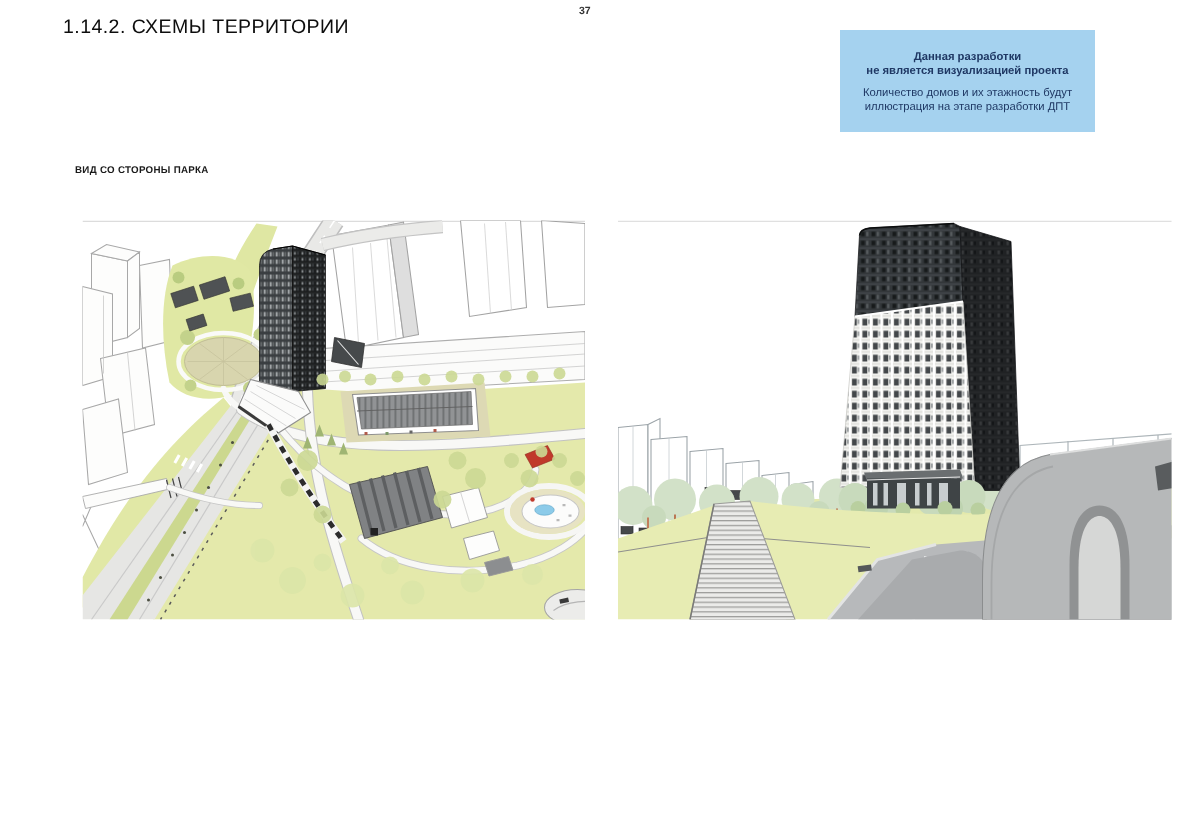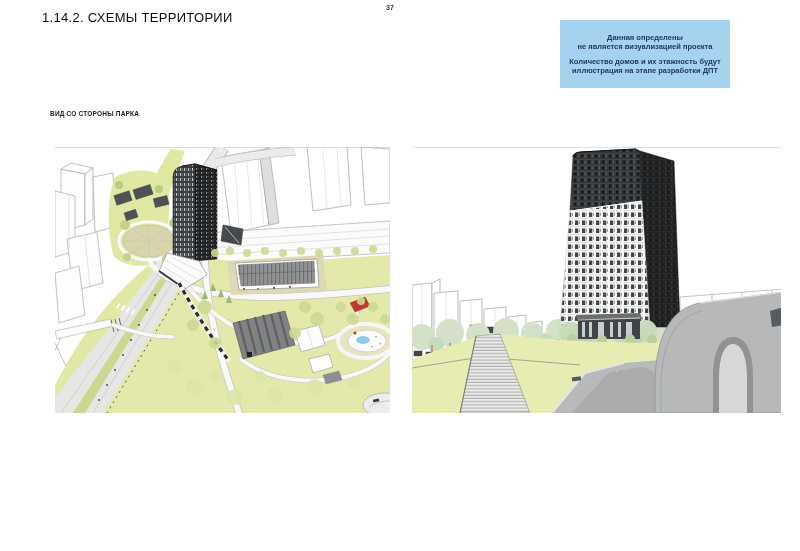--- a/index.html
+++ b/index.html
@@ -13,41 +13,41 @@
   }
   .page-number{
     position:absolute;left:386px;top:4px;font-size:7px;font-weight:700;color:#333;
   }
   .info-box{
     position:absolute;left:560px;top:20px;width:170px;height:68px;
     background:#a5d2ef;color:#1f3864;display:flex;flex-direction:column;
     justify-content:center;align-items:center;gap:6px;text-align:center;
   }
   .info-box .heading div{font-size:7.5px;font-weight:700;line-height:9px;}
-  .info-box .body div{font-size:7.5px;font-weight:700;line-height:9px;}
+  .info-box .body div{font-size:7.5px;font-weight:400;line-height:9px;}
   .view-label{
     position:absolute;left:50px;top:110px;font-size:6.5px;font-weight:700;
     letter-spacing:.2px;color:#1a1a1a;white-space:nowrap;
   }
   .fig{position:absolute;top:147px;}
   .fig-left{left:55px;width:335px;height:266px;}
   .fig-right{left:412px;width:372px;height:266px;}
   svg{display:block;}
 </style>
 </head>
 <body>
 
 <div class="page">
 
   <div class="page-title">1.14.2. СХЕМЫ ТЕРРИТОРИИ</div>
   <div class="page-number">37</div>
 
   <div class="info-box">
     <div class="heading">
-      <div>Данная определены</div>
+      <div>Данная разработки</div>
       <div>не является визуализацией проекта</div>
     </div>
     <div class="body">
       <div>Количество домов и их этажность будут</div>
       <div>иллюстрация на этапе разработки ДПТ</div>
     </div>
   </div>
 
   <div class="view-label">ВИД СО СТОРОНЫ ПАРКА</div>
 

